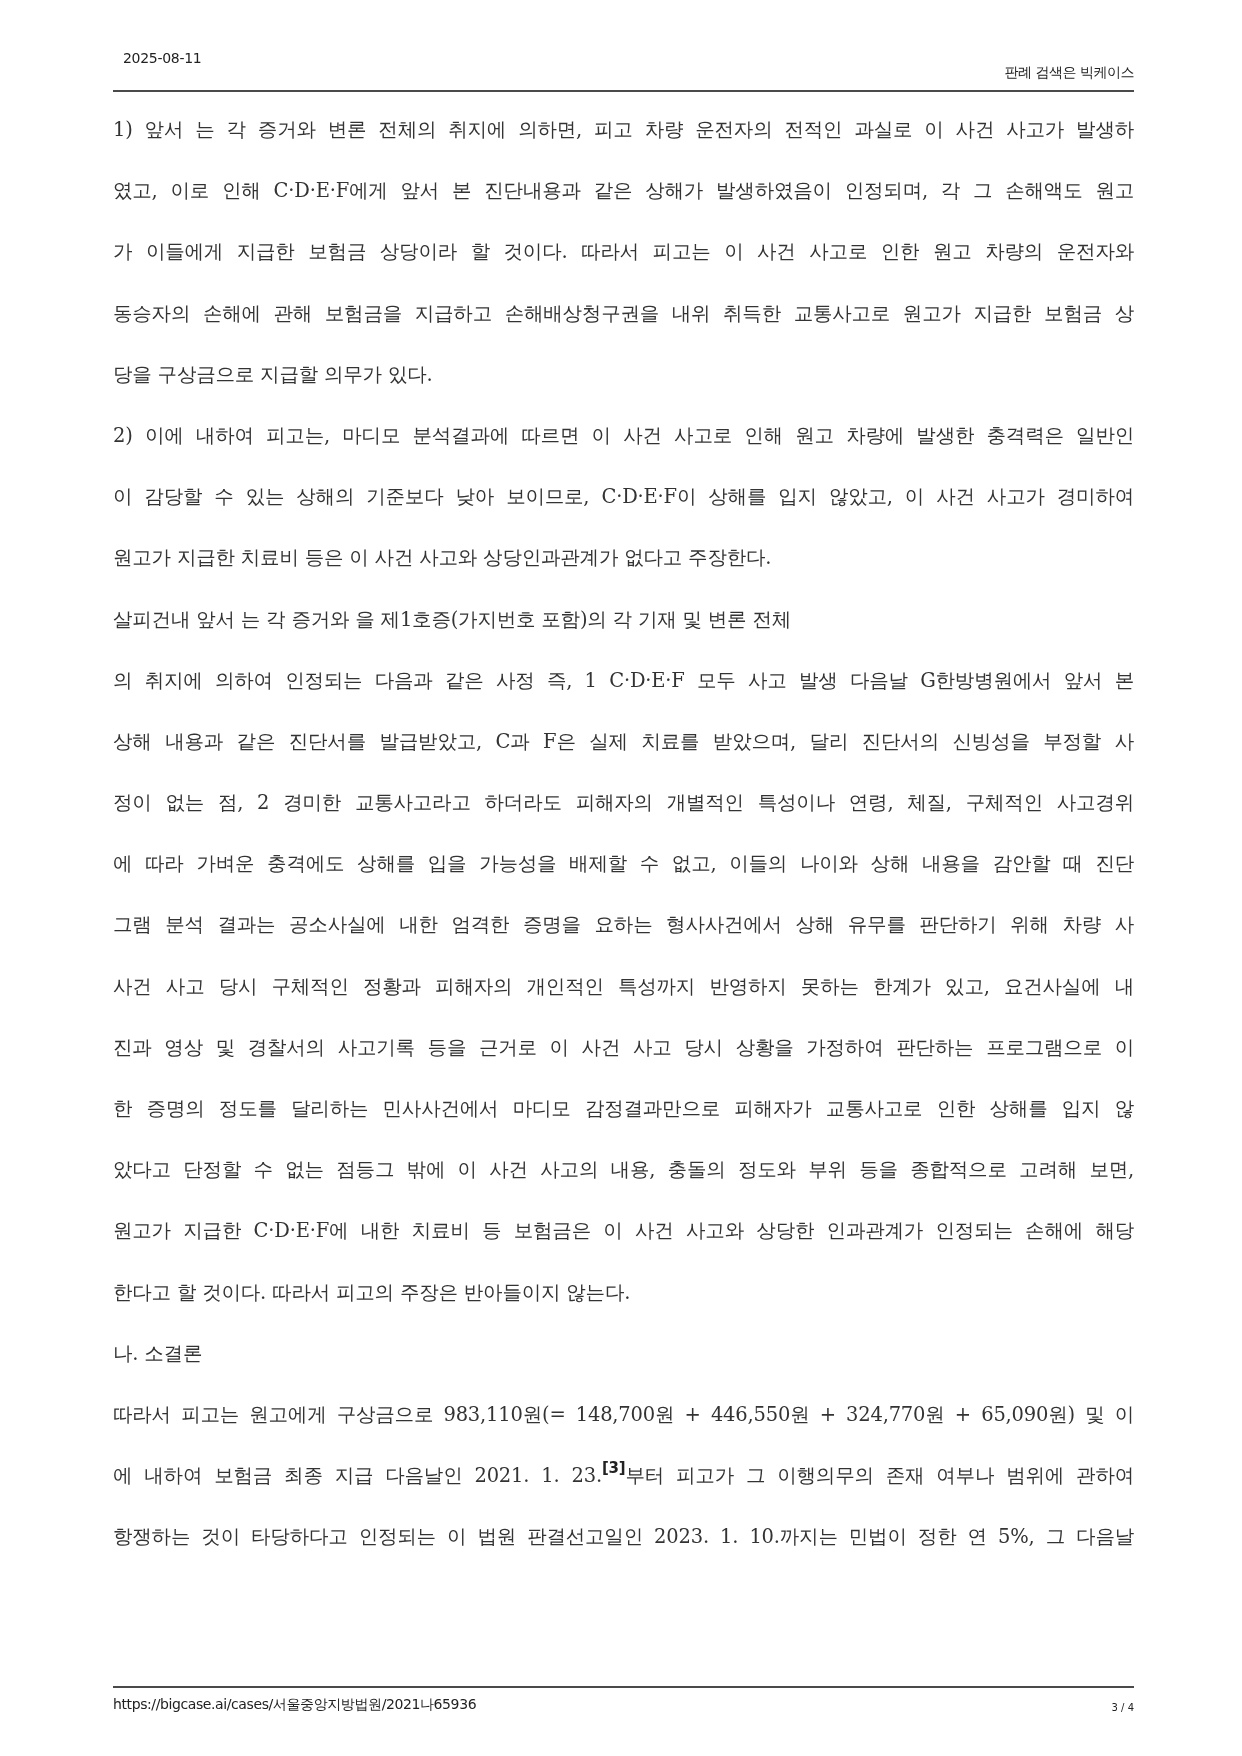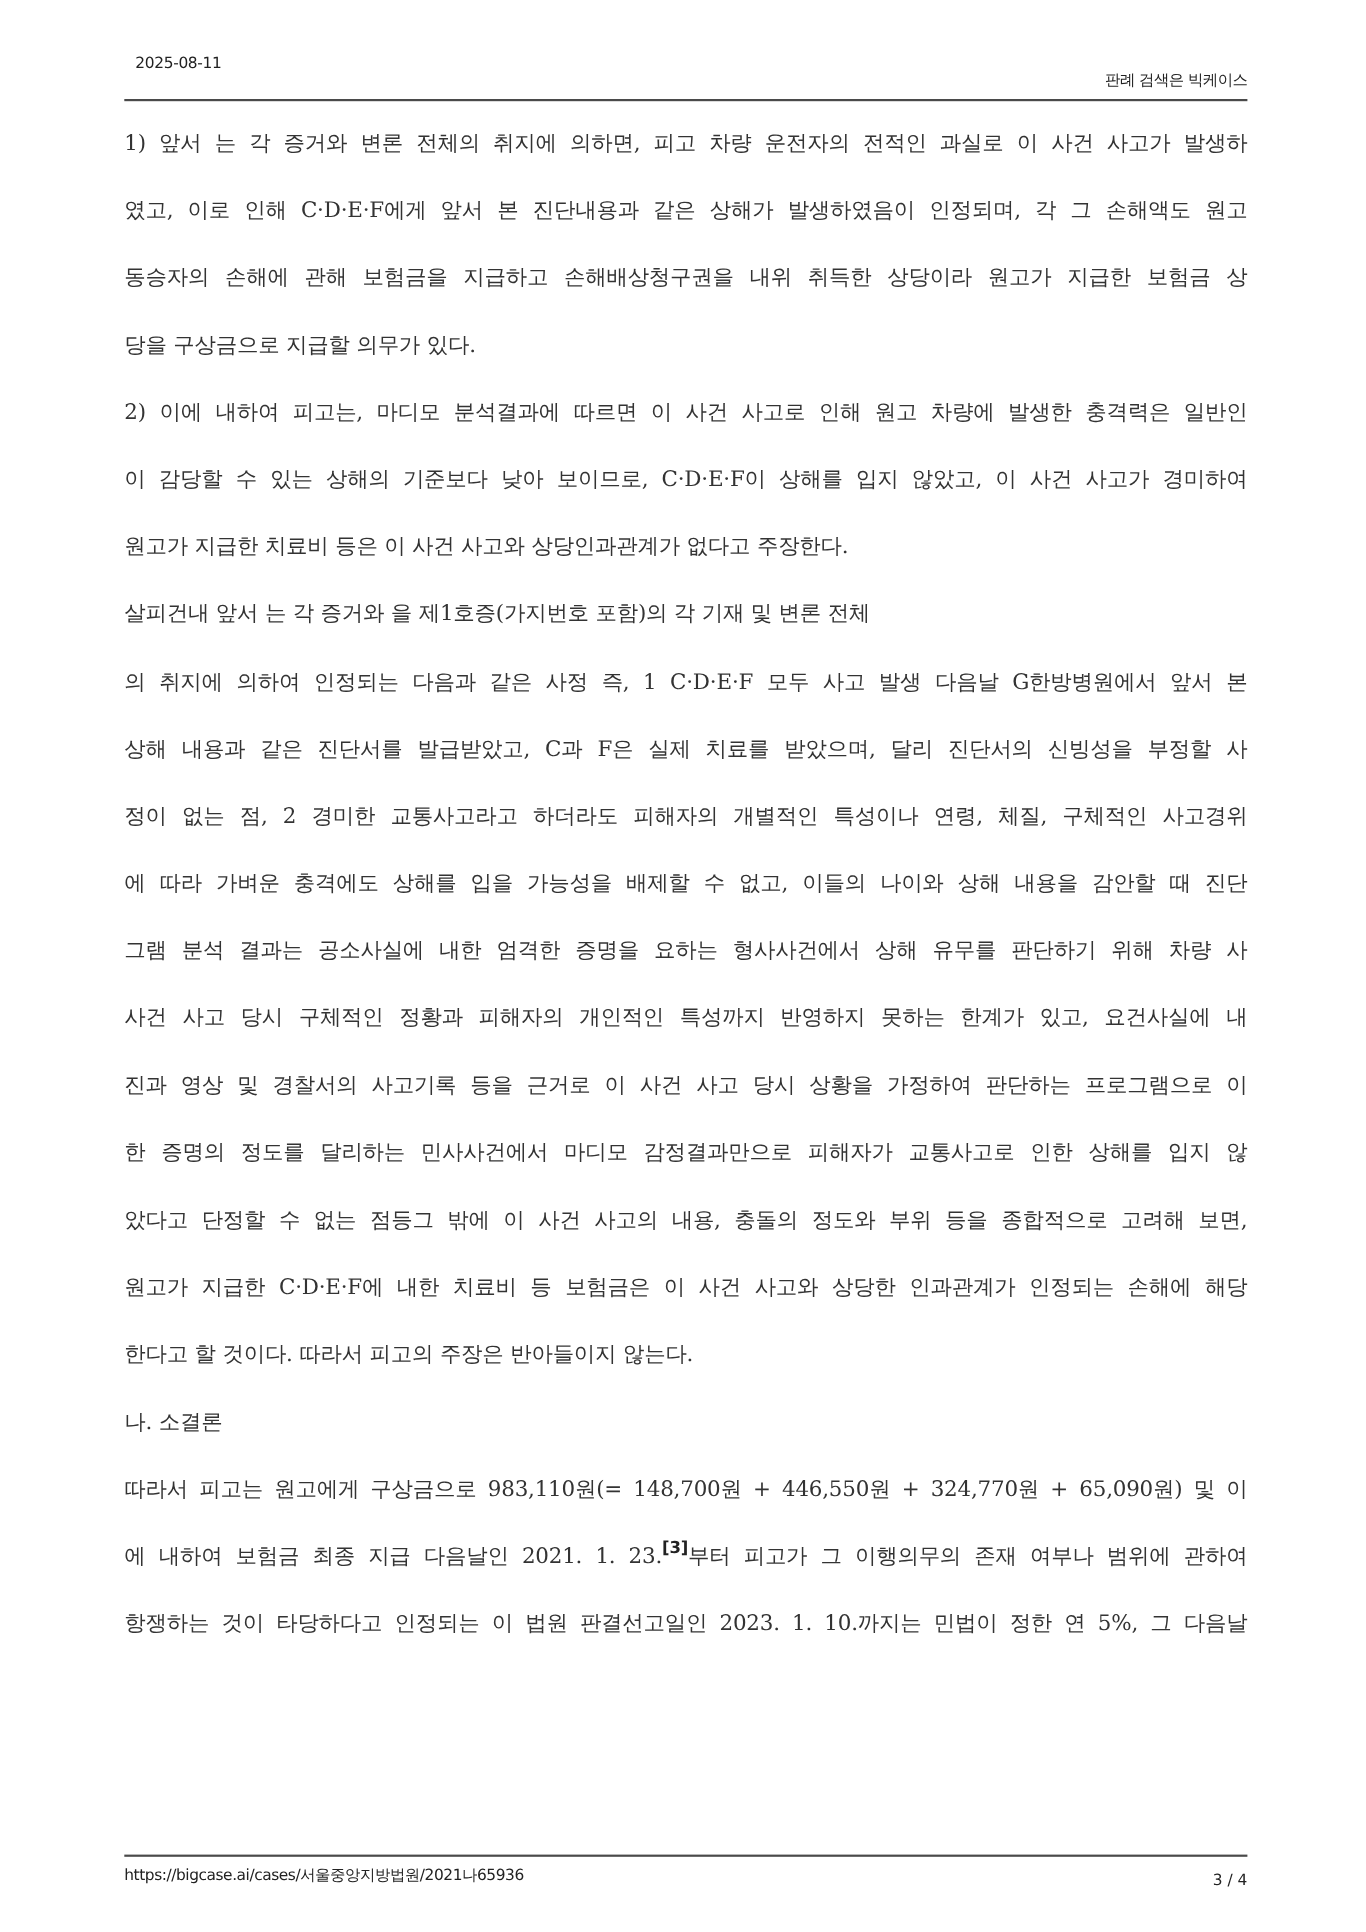--- a/index.html
+++ b/index.html
@@ -84,37 +84,38 @@
       top: 8px;
       font-size: 14px;
       letter-spacing: -0.4px;
       color: #222;
       text-decoration: none;
     }
     .footer-page {
       position: absolute;
       right: 0;
       top: 14px;
-      font-size: 14px;
+      font-size: 10px;
       color: #222;
     }
   </style>
 </head>
 <body>
 
 <div class="page-header">
   <span class="header-date">2025-08-11</span>
   <span class="header-brand">판례 검색은 빅케이스</span>
 </div>
 
 <div class="doc-body">
   <div id="lines-container">
       <div class="doc-line justify">1) 앞서 는 각 증거와 변론 전체의 취지에 의하면, 피고 차량 운전자의 전적인 과실로 이 사건 사고가 발생하</div>
       <div class="doc-line justify">였고, 이로 인해 C·D·E·F에게 앞서 본 진단내용과 같은 상해가 발생하였음이 인정되며, 각 그 손해액도 원고</div>
-      <div class="doc-line justify">동승자의 손해에 관해 보험금을 지급하고 손해배상청구권을 내위 취득한 상당이라 원고가 지급한 보험금 상</div>
+      <div class="doc-line justify">가 이들에게 지급한 보험금 상당이라 할 것이다. 따라서 피고는 이 사건 사고로 인한 원고 차량의 운전자와</div>
+      <div class="doc-line justify">동승자의 손해에 관해 보험금을 지급하고 손해배상청구권을 내위 취득한 교통사고로 원고가 지급한 보험금 상</div>
       <div class="doc-line">당을 구상금으로 지급할 의무가 있다.</div>
       <div class="doc-line justify">2) 이에 내하여 피고는, 마디모 분석결과에 따르면 이 사건 사고로 인해 원고 차량에 발생한 충격력은 일반인</div>
       <div class="doc-line justify">이 감당할 수 있는 상해의 기준보다 낮아 보이므로, C·D·E·F이 상해를 입지 않았고, 이 사건 사고가 경미하여</div>
       <div class="doc-line">원고가 지급한 치료비 등은 이 사건 사고와 상당인과관계가 없다고 주장한다.</div>
       <div class="doc-line">살피건내 앞서 는 각 증거와 을 제1호증(가지번호 포함)의 각 기재 및 변론 전체</div>
       <div class="doc-line justify">의 취지에 의하여 인정되는 다음과 같은 사정 즉, 1 C·D·E·F 모두 사고 발생 다음날 G한방병원에서 앞서 본</div>
       <div class="doc-line justify">상해 내용과 같은 진단서를 발급받았고, C과 F은 실제 치료를 받았으며, 달리 진단서의 신빙성을 부정할 사</div>
       <div class="doc-line justify">정이 없는 점, 2 경미한 교통사고라고 하더라도 피해자의 개별적인 특성이나 연령, 체질, 구체적인 사고경위</div>
       <div class="doc-line justify">에 따라 가벼운 충격에도 상해를 입을 가능성을 배제할 수 없고, 이들의 나이와 상해 내용을 감안할 때 진단</div>
       <div class="doc-line justify">그램 분석 결과는 공소사실에 내한 엄격한 증명을 요하는 형사사건에서 상해 유무를 판단하기 위해 차량 사</div>

